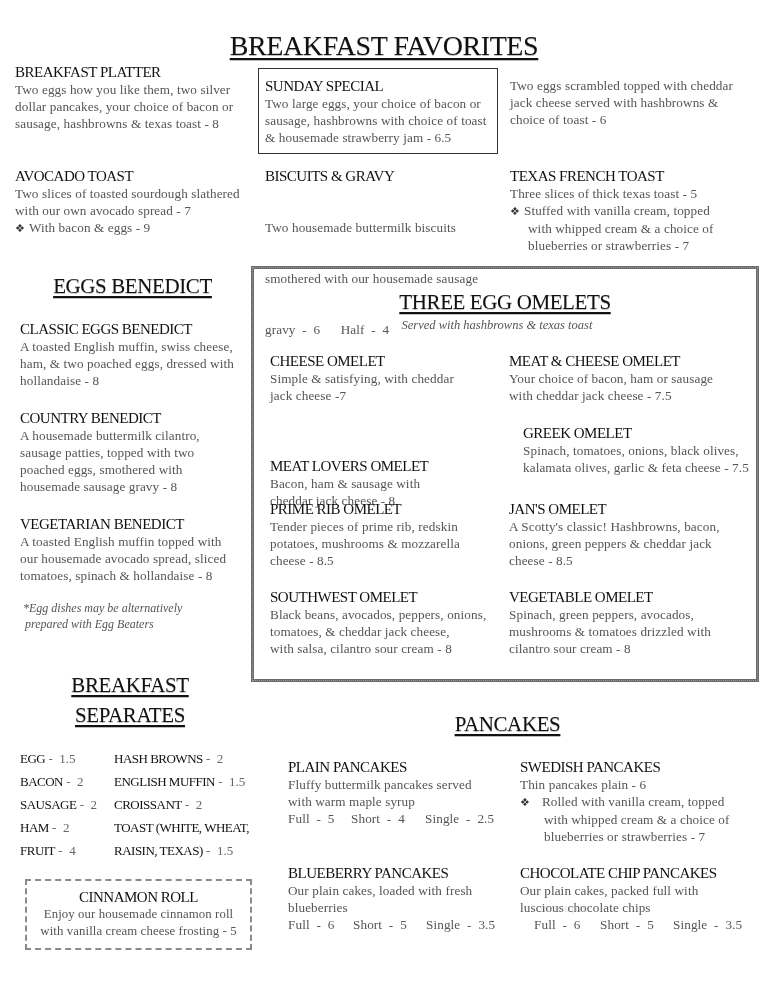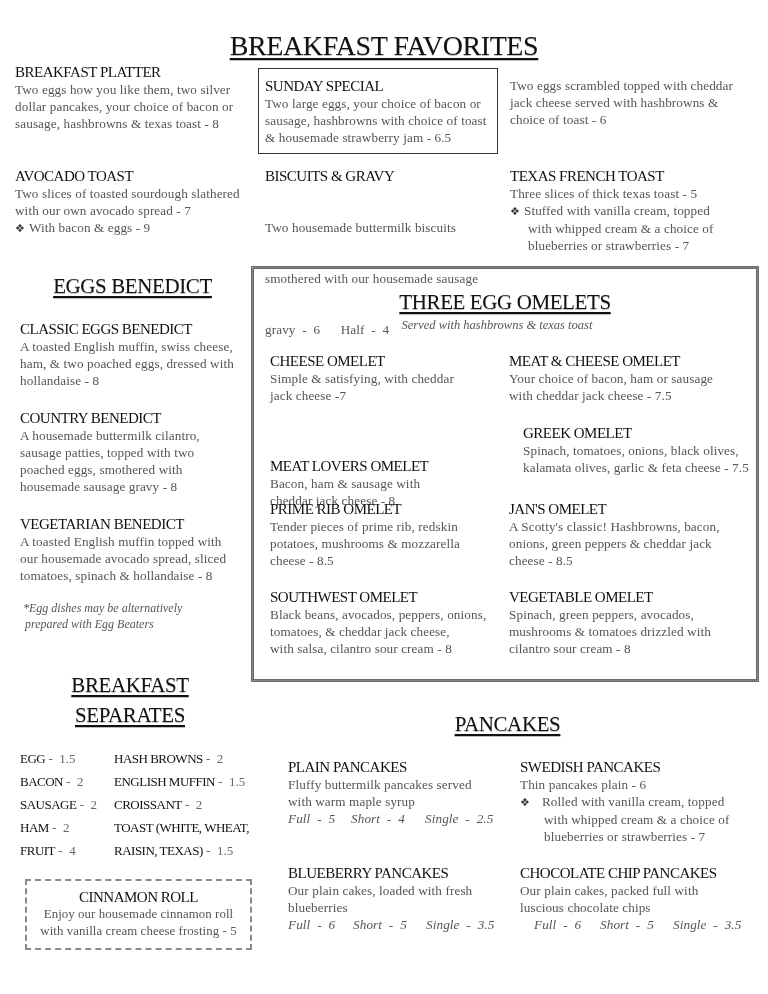--- a/index.html
+++ b/index.html
@@ -43,21 +43,21 @@
   .note {
     font-family: "Liberation Serif", "DejaVu Serif", serif;
     font-style: italic; font-size: 12px; color: #555; line-height: 16px;
   }
 
   .sep-row { font-family: "Liberation Serif", serif; font-size: 13px; line-height: 23px; white-space: nowrap; }
   .sep-name { color: #111; letter-spacing: -0.5px; }
   .sep-price { color: #666; }
 
   .sizes { display: flex; gap: 0; }
-  .sizes span { display: inline-block; font-style: italic; }
+  .sizes span { display: inline-block; }
 
   .watermark {
     font-family: "Liberation Sans", sans-serif; font-size: 11px; color: rgba(180,180,180,0.35);
     letter-spacing: 1px;
   }
 </style>
 </head>
 <body>
 
 <div class="abs section-title" style="left:0; width:768px; top:28px; font-size:28px;">BREAKFAST FAVORITES</div>

